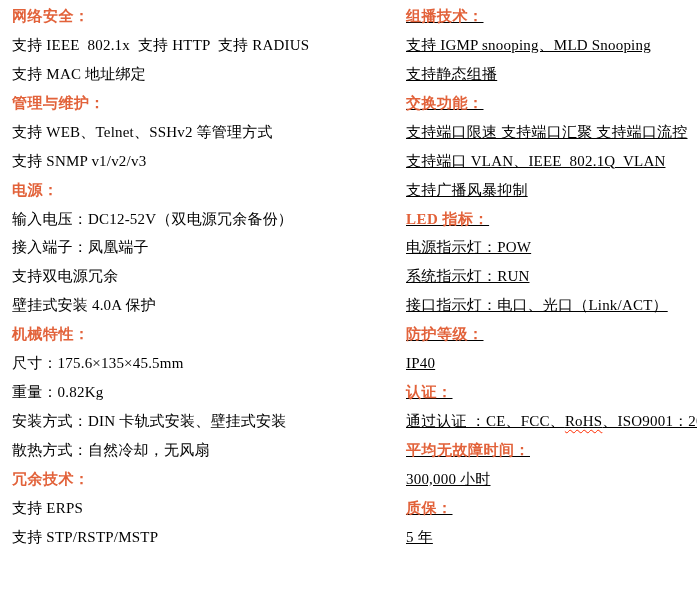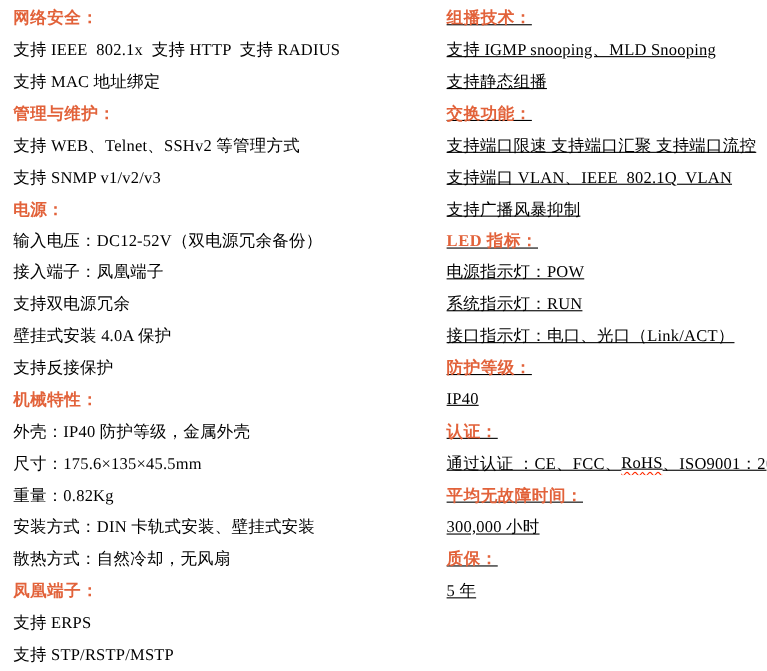--- a/index.html
+++ b/index.html
@@ -65,28 +65,26 @@
       <div class="line text">支持 IEEE  802.1x  支持 HTTP  支持 RADIUS</div>
       <div class="line text">支持 MAC 地址绑定</div>
       <div class="line heading">管理与维护：</div>
       <div class="line text">支持 WEB、Telnet、SSHv2 等管理方式</div>
       <div class="line text">支持 SNMP v1/v2/v3</div>
       <div class="line heading">电源：</div>
       <div class="line text">输入电压：DC12-52V（双电源冗余备份）</div>
       <div class="line text">接入端子：凤凰端子</div>
       <div class="line text">支持双电源冗余</div>
       <div class="line text">壁挂式安装 4.0A 保护</div>
-      <div class="line text">支持反接保护</div>
       <div class="line heading">机械特性：</div>
-      <div class="line text">外壳：IP40 防护等级，金属外壳</div>
       <div class="line text">尺寸：175.6×135×45.5mm</div>
       <div class="line text">重量：0.82Kg</div>
       <div class="line text">安装方式：DIN 卡轨式安装、壁挂式安装</div>
       <div class="line text">散热方式：自然冷却，无风扇</div>
-      <div class="line heading">凤凰端子：</div>
+      <div class="line heading">冗余技术：</div>
       <div class="line text">支持 ERPS</div>
       <div class="line text">支持 STP/RSTP/MSTP</div>
     </div>
   <div class="col col-right" id="col-right">
       <div class="line heading">组播技术：</div>
       <div class="line text">支持 IGMP snooping、MLD Snooping</div>
       <div class="line text">支持静态组播</div>
       <div class="line heading">交换功能：</div>
       <div class="line text">支持端口限速 支持端口汇聚 支持端口流控</div>
       <div class="line text">支持端口 VLAN、IEEE  802.1Q  VLAN</div>

